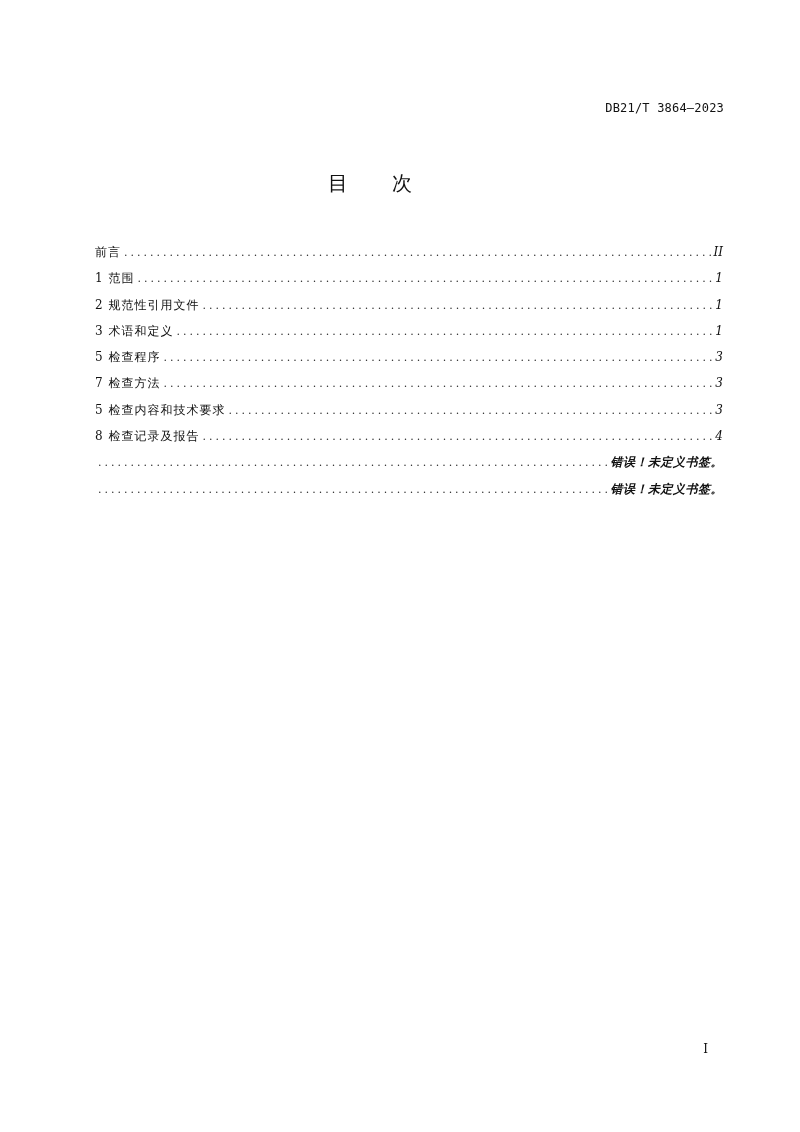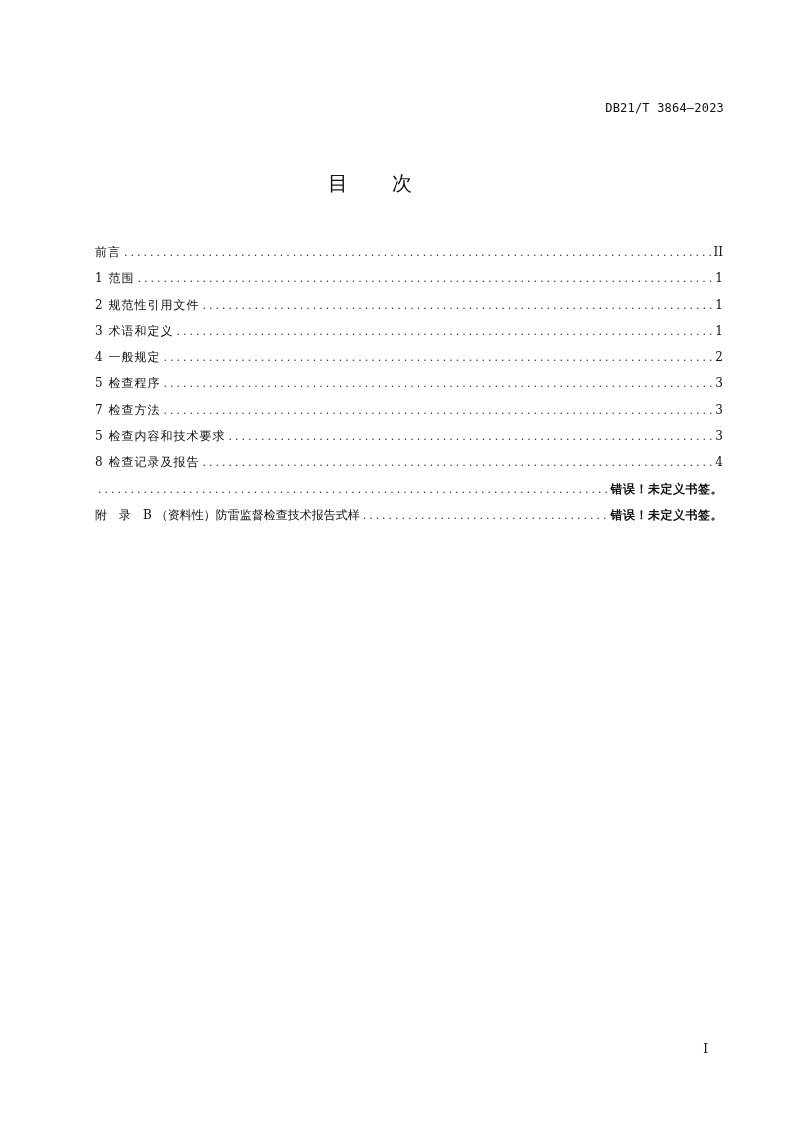--- a/index.html
+++ b/index.html
@@ -10,21 +10,21 @@
   .toc-title { position: absolute; top: 170px; left: 0; width: 676px; text-align: center;
                font-family: "DejaVu Sans", "Liberation Sans", sans-serif; font-size: 20px; margin-left: 32px; }
   .toc-title span { display: inline-block; }
   .toc-title .gap { width: 44px; }
   .toc { position: absolute; top: 242px; left: 95px; width: 628px; text-align: center; }
   .toc-row { display: flex; align-items: baseline; height: 26.3px; font-size: 12px; line-height: 20px; }
   .toc-label { white-space: nowrap; letter-spacing: 1px; }
   .toc-label.spaced { letter-spacing: 0; }
   .toc-dots { flex: 1; overflow: hidden; white-space: nowrap; margin: 0 3px; letter-spacing: 3.2px; color: #333; font-size: 11px; }
   .toc-dots::before { content: ". . . . . . . . . . . . . . . . . . . . . . . . . . . . . . . . . . . . . . . . . . . . . . . . . . . . . . . . . . . . . . . . . . . . . . . . . . . . . . . . . . . . . . . . . . . . . . . . . . . . . . . . . . . . . . . . . . . ."; letter-spacing: 0; word-spacing: -0.5px; }
-  .toc-page { white-space: nowrap; }
+  .toc-page { white-space: nowrap; font-style: italic; }
   .toc-page.error { font-family: "DejaVu Sans", "Liberation Sans", sans-serif; font-weight: bold; letter-spacing: 0.5px; }
   .page-footer { position: absolute; top: 1042px; right: 92px; font-size: 12px; }
 </style>
 </head>
 <body>
 
 <div class="std-code">DB21/T 3864—2023</div>
 
 <div class="toc-title">
   <span>目</span><span class="gap"></span><span>次</span>
@@ -45,25 +45,20 @@
     <span class="toc-label">2 规范性引用文件</span>
     <span class="toc-dots"></span>
     <span class="toc-page">1</span>
   </div>
   <div class="toc-row">
     <span class="toc-label">3 术语和定义</span>
     <span class="toc-dots"></span>
     <span class="toc-page">1</span>
   </div>
   <div class="toc-row">
-    <span class="toc-label">4 一般规定</span>
-    <span class="toc-dots"></span>
-    <span class="toc-page">2</span>
-  </div>
-  <div class="toc-row">
     <span class="toc-label">5 检查程序</span>
     <span class="toc-dots"></span>
     <span class="toc-page">3</span>
   </div>
   <div class="toc-row">
     <span class="toc-label">7 检查方法</span>
     <span class="toc-dots"></span>
     <span class="toc-page">3</span>
   </div>
   <div class="toc-row">
@@ -74,19 +69,18 @@
   <div class="toc-row">
     <span class="toc-label">8 检查记录及报告</span>
     <span class="toc-dots"></span>
     <span class="toc-page">4</span>
   </div>
   <div class="toc-row">
     <span class="toc-dots"></span>
     <span class="toc-page error">错误！未定义书签。</span>
   </div>
   <div class="toc-row">
-    <span class="toc-label spaced">附　录　B （资料性）防雷监督检查技术报告式样</span>
     <span class="toc-dots"></span>
     <span class="toc-page error">错误！未定义书签。</span>
   </div>
 </div>
 
 <div class="page-footer">I</div>
 
 </body></html>

